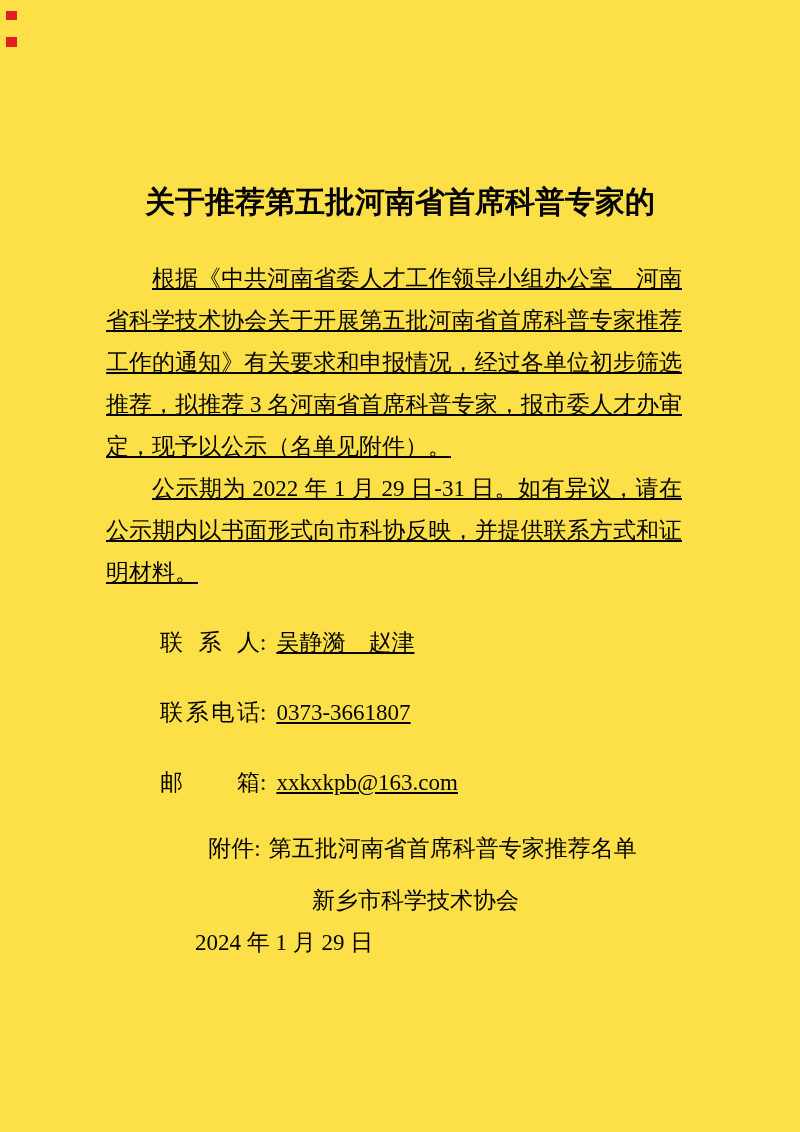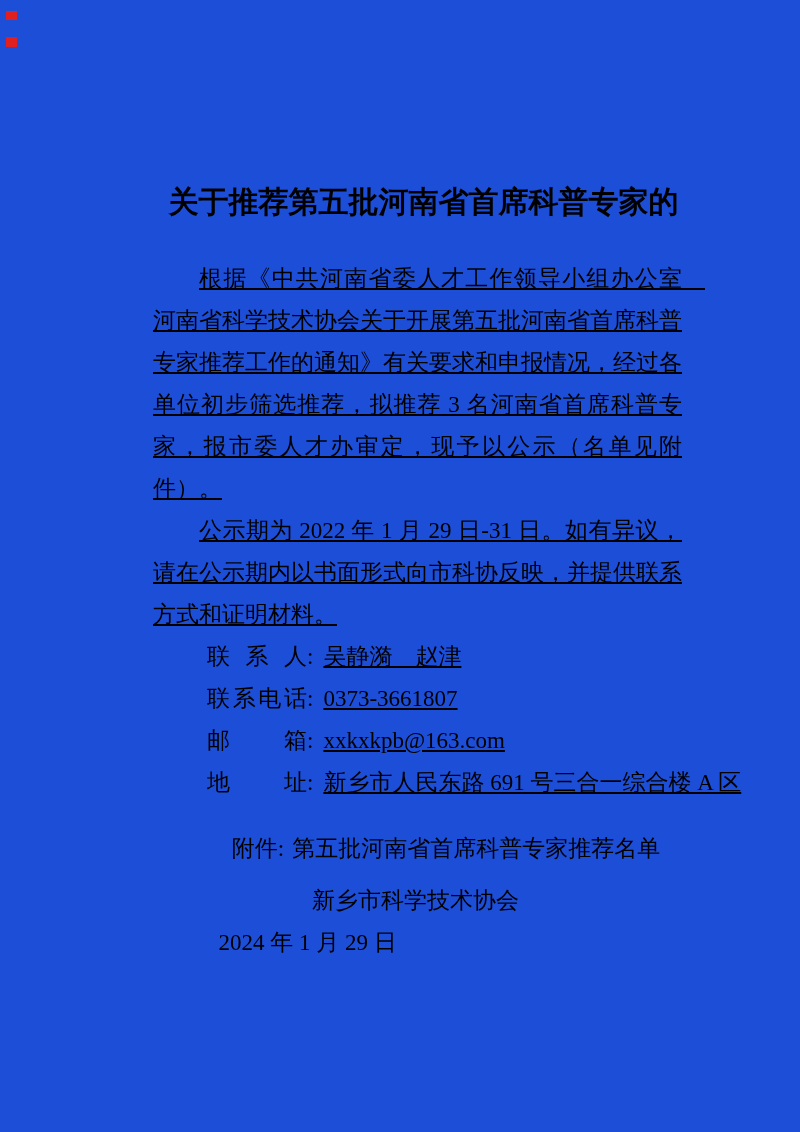--- a/index.html
+++ b/index.html
@@ -2,25 +2,24 @@
 <html><head>
 <meta charset="utf-8">
 <style>
   * { margin: 0; padding: 0; box-sizing: border-box; }
   html, body { background: #888; }
   .doc {
     position: relative;
     width: 800px;
     height: 1132px;
     margin: 0 auto;
-    background: #1d4ed8;
+    background: #fde047;
     color: #000000;
     font-family: "Liberation Serif", "DejaVu Serif", serif;
     overflow: hidden;
-    padding-left: 47px;
   }
   .red-mark {
     position: absolute;
     left: 6px;
     width: 11px;
     background: #e02020;
   }
   .red-mark.m1 { top: 11px; height: 9px; }
   .red-mark.m2 { top: 37px; height: 10px; }
 
@@ -55,20 +54,21 @@
     line-height: 42px;
     white-space: nowrap;
   }
   .contact-label {
     display: inline-block;
     width: 100px;
     text-align: justify;
     text-align-last: justify;
     -moz-text-align-last: justify;
     vertical-align: bottom;
+    margin-top: 28px;
   }
   .contact-colon { display: inline-block; }
   .contact-value { margin-left: 10px; text-decoration: underline; }
 
   .attachment-line {
     margin-top: 24px;
     margin-left: 57px;
     line-height: 42px;
     text-align: center;
   }
@@ -108,23 +108,20 @@
     </div>
 
     <div class="contact-line">
       <span class="contact-label">联系电话</span><span class="contact-colon">:</span><span class="contact-value">0373-3661807</span>
     </div>
 
     <div class="contact-line">
       <span class="contact-label">邮箱</span><span class="contact-colon">:</span><span class="contact-value">xxkxkpb@163.com</span>
     </div>
 
-    <div class="contact-line">
-      <span class="contact-label">地址</span><span class="contact-colon">:</span><span class="contact-value">新乡市人民东路 691 号三合一综合楼 A 区</span>
-    </div>
 
     <div class="attachment-line">
       <span>附件</span><span>:</span><span class="attachment-value">第五批河南省首席科普专家推荐名单</span>
     </div>
 
     <div class="sign-org">新乡市科学技术协会</div>
     <div class="sign-date">2024 年 1 月 29 日</div>
 
   </div>
 

